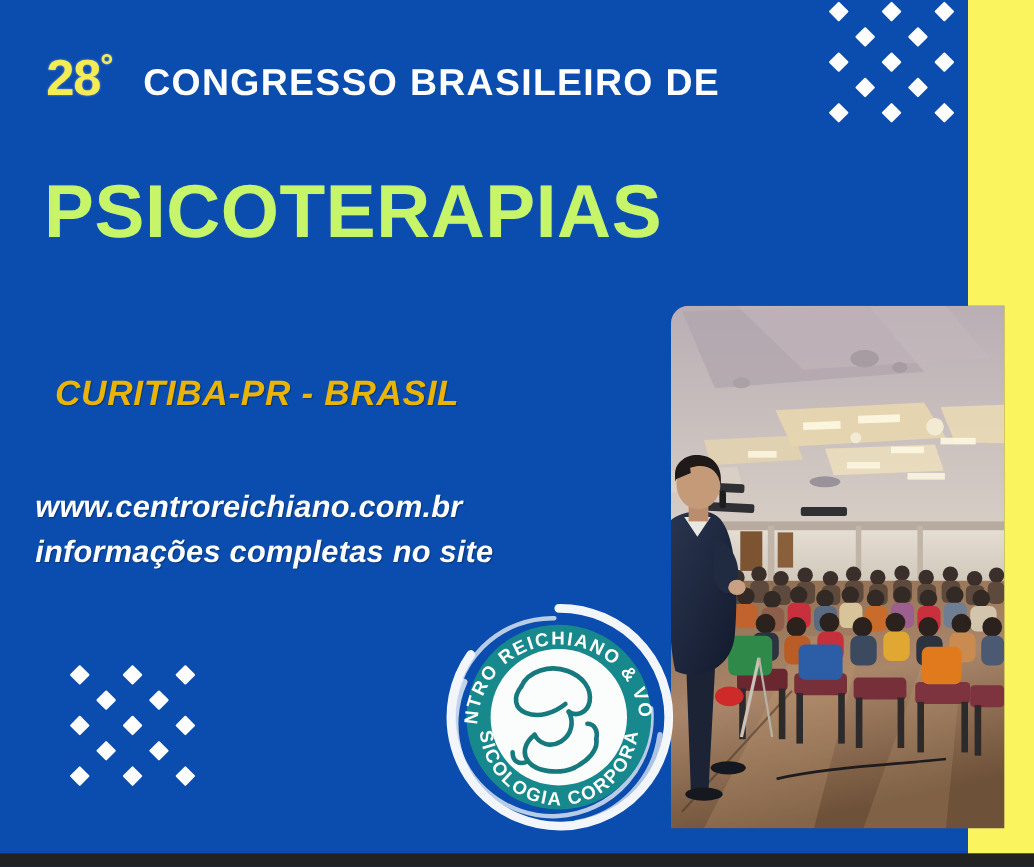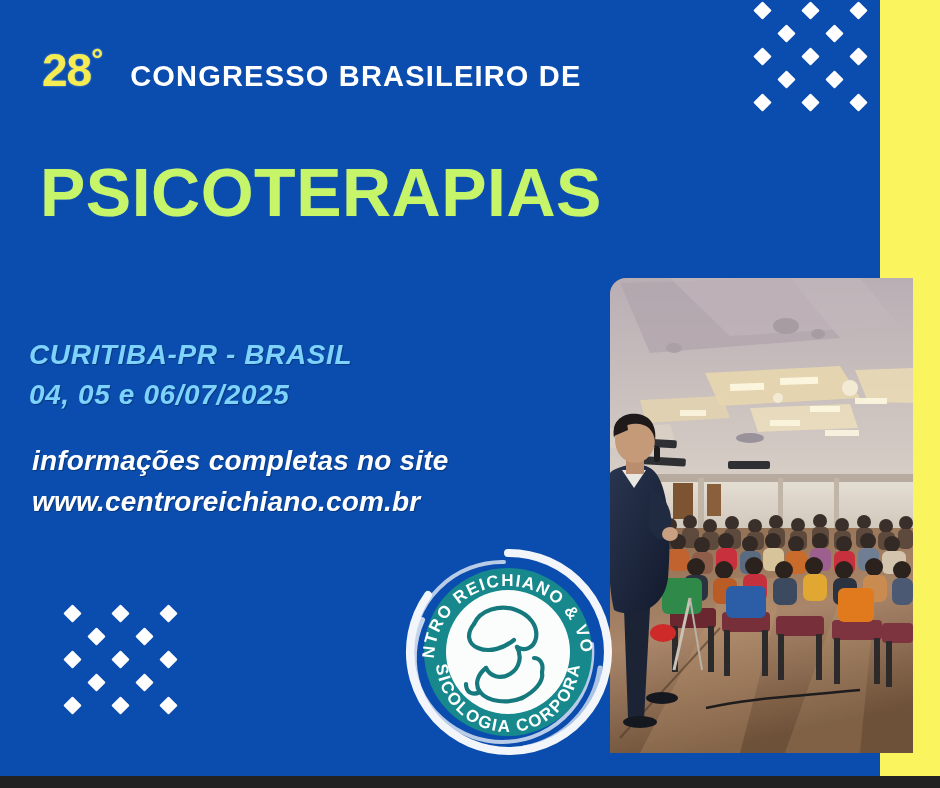--- a/index.html
+++ b/index.html
@@ -76,21 +76,21 @@
   }
   .edition {
     font-size: 46px;
     font-weight: bold;
     color: #f5ec52;
     letter-spacing: -1px;
     text-shadow: 0 0 2px rgba(255,255,255,.55);
   }
   .edition .deg { font-size: 30px; vertical-align: super; }
   .kicker {
-    font-size: 29px;
+    font-size: 34px;
     font-weight: bold;
     color: #ffffff;
     letter-spacing: 1.2px;
   }
 
   .title {
     position: absolute;
     top: 127px;
     left: 40px;
     width: 620px;
@@ -101,25 +101,25 @@
     letter-spacing: 0.5px;
     text-shadow: 0 0 1px rgba(255,255,255,.25);
     margin-top: 29px;
   }
   .title .line2 { display: block; }
 
   
   .locdate {
     position: absolute;
     top: 335px;
-    left: 29px;
-    font-size: 28px;
+    left: 50px;
+    font-size: 32px;
     font-weight: bold;
     font-style: italic;
-    color: #7dd3fc;
+    color: #eab308;
     line-height: 1.42;
     letter-spacing: 0.6px;
     text-shadow: 1px 1px 1px rgba(0,0,0,.28);
   }
 
   
   .info {
     position: absolute;
     top: 441px;
     left: 32px;
@@ -232,26 +232,25 @@
     <span class="edition"><span>28</span><span class="deg">°</span></span>
     <span class="kicker">CONGRESSO BRASILEIRO DE</span>
   </div>
 
   <div class="title">
     <span>PSICOTERAPIAS</span>
   </div>
 
   <div class="locdate">
     <div>CURITIBA-PR - BRASIL</div>
-    <div>04, 05 e 06/07/2025</div>
   </div>
 
   <div class="info">
+    <div>www.centroreichiano.com.br</div>
     <div>informações completas no site</div>
-    <div>www.centroreichiano.com.br</div>
   </div>
 
   <div class="photo">
     <svg viewBox="0 0 303 475" preserveAspectRatio="xMidYMid slice">
       <defs>
         <linearGradient id="ceil" x1="0" y1="0" x2="0" y2="1">
           <stop offset="0" stop-color="#b9aeb4"></stop>
           <stop offset="1" stop-color="#d8cfc6"></stop>
         </linearGradient>
         <linearGradient id="flr" x1="0" y1="0" x2="0.3" y2="1">

